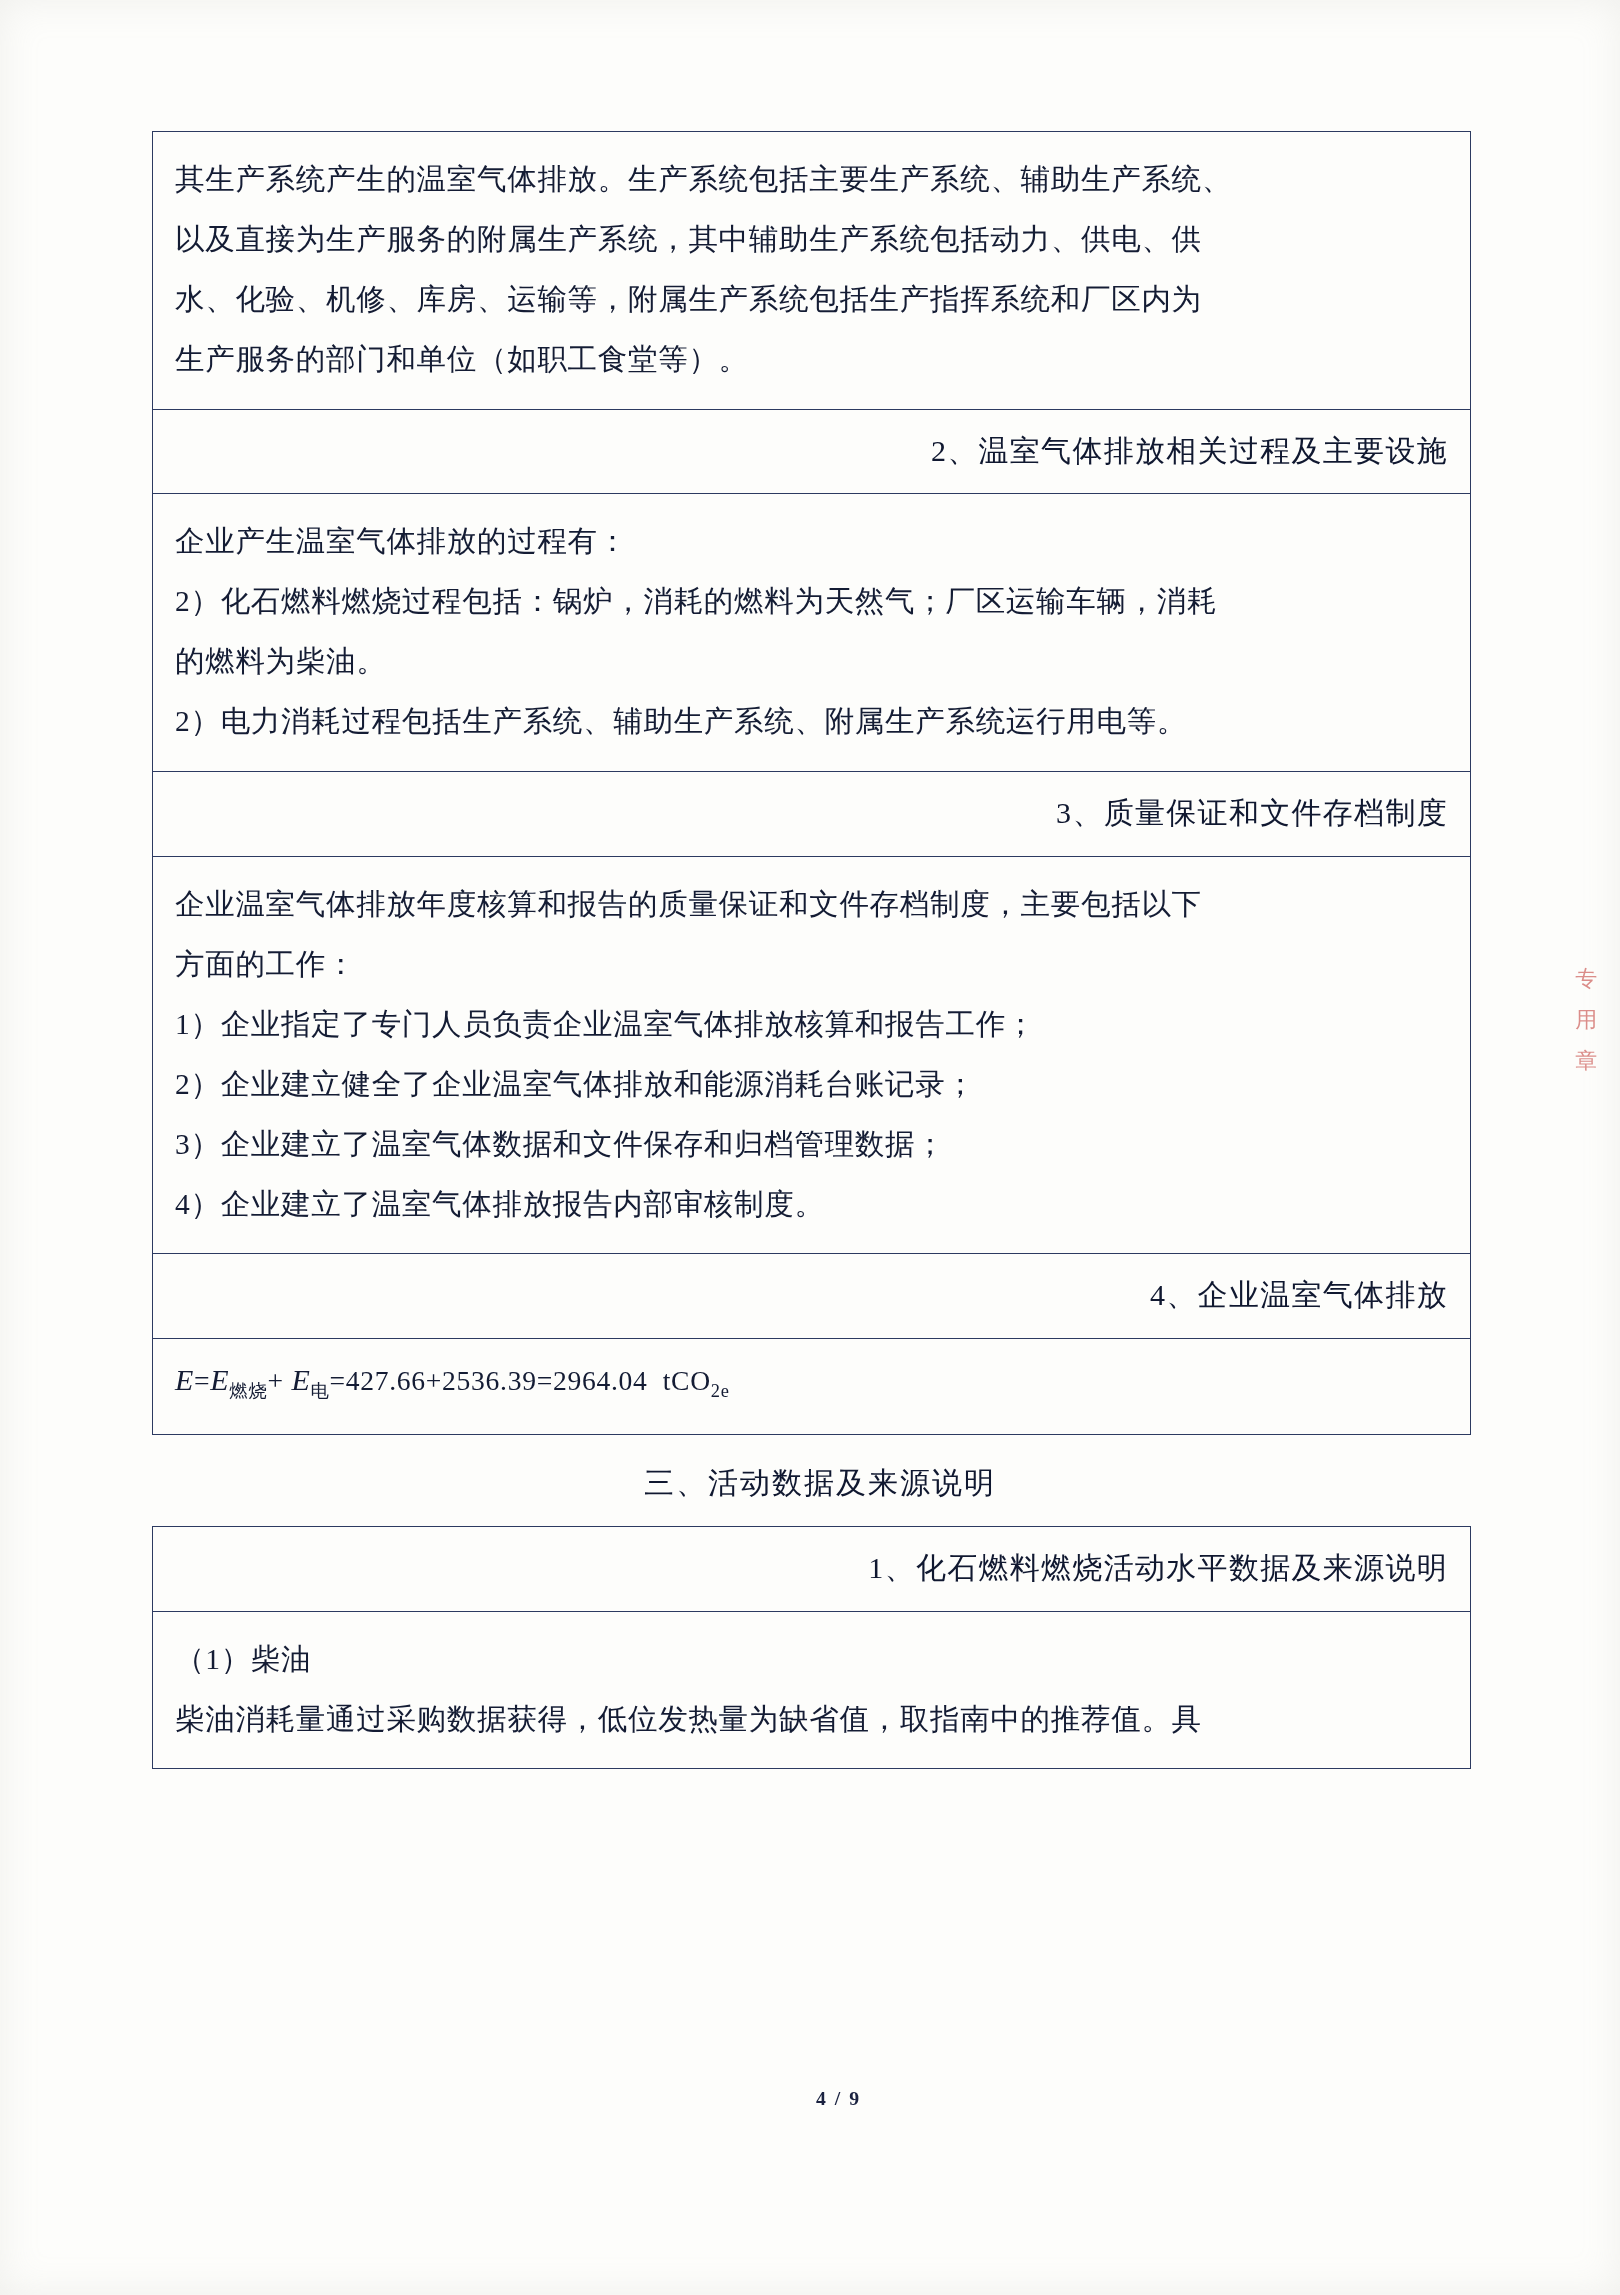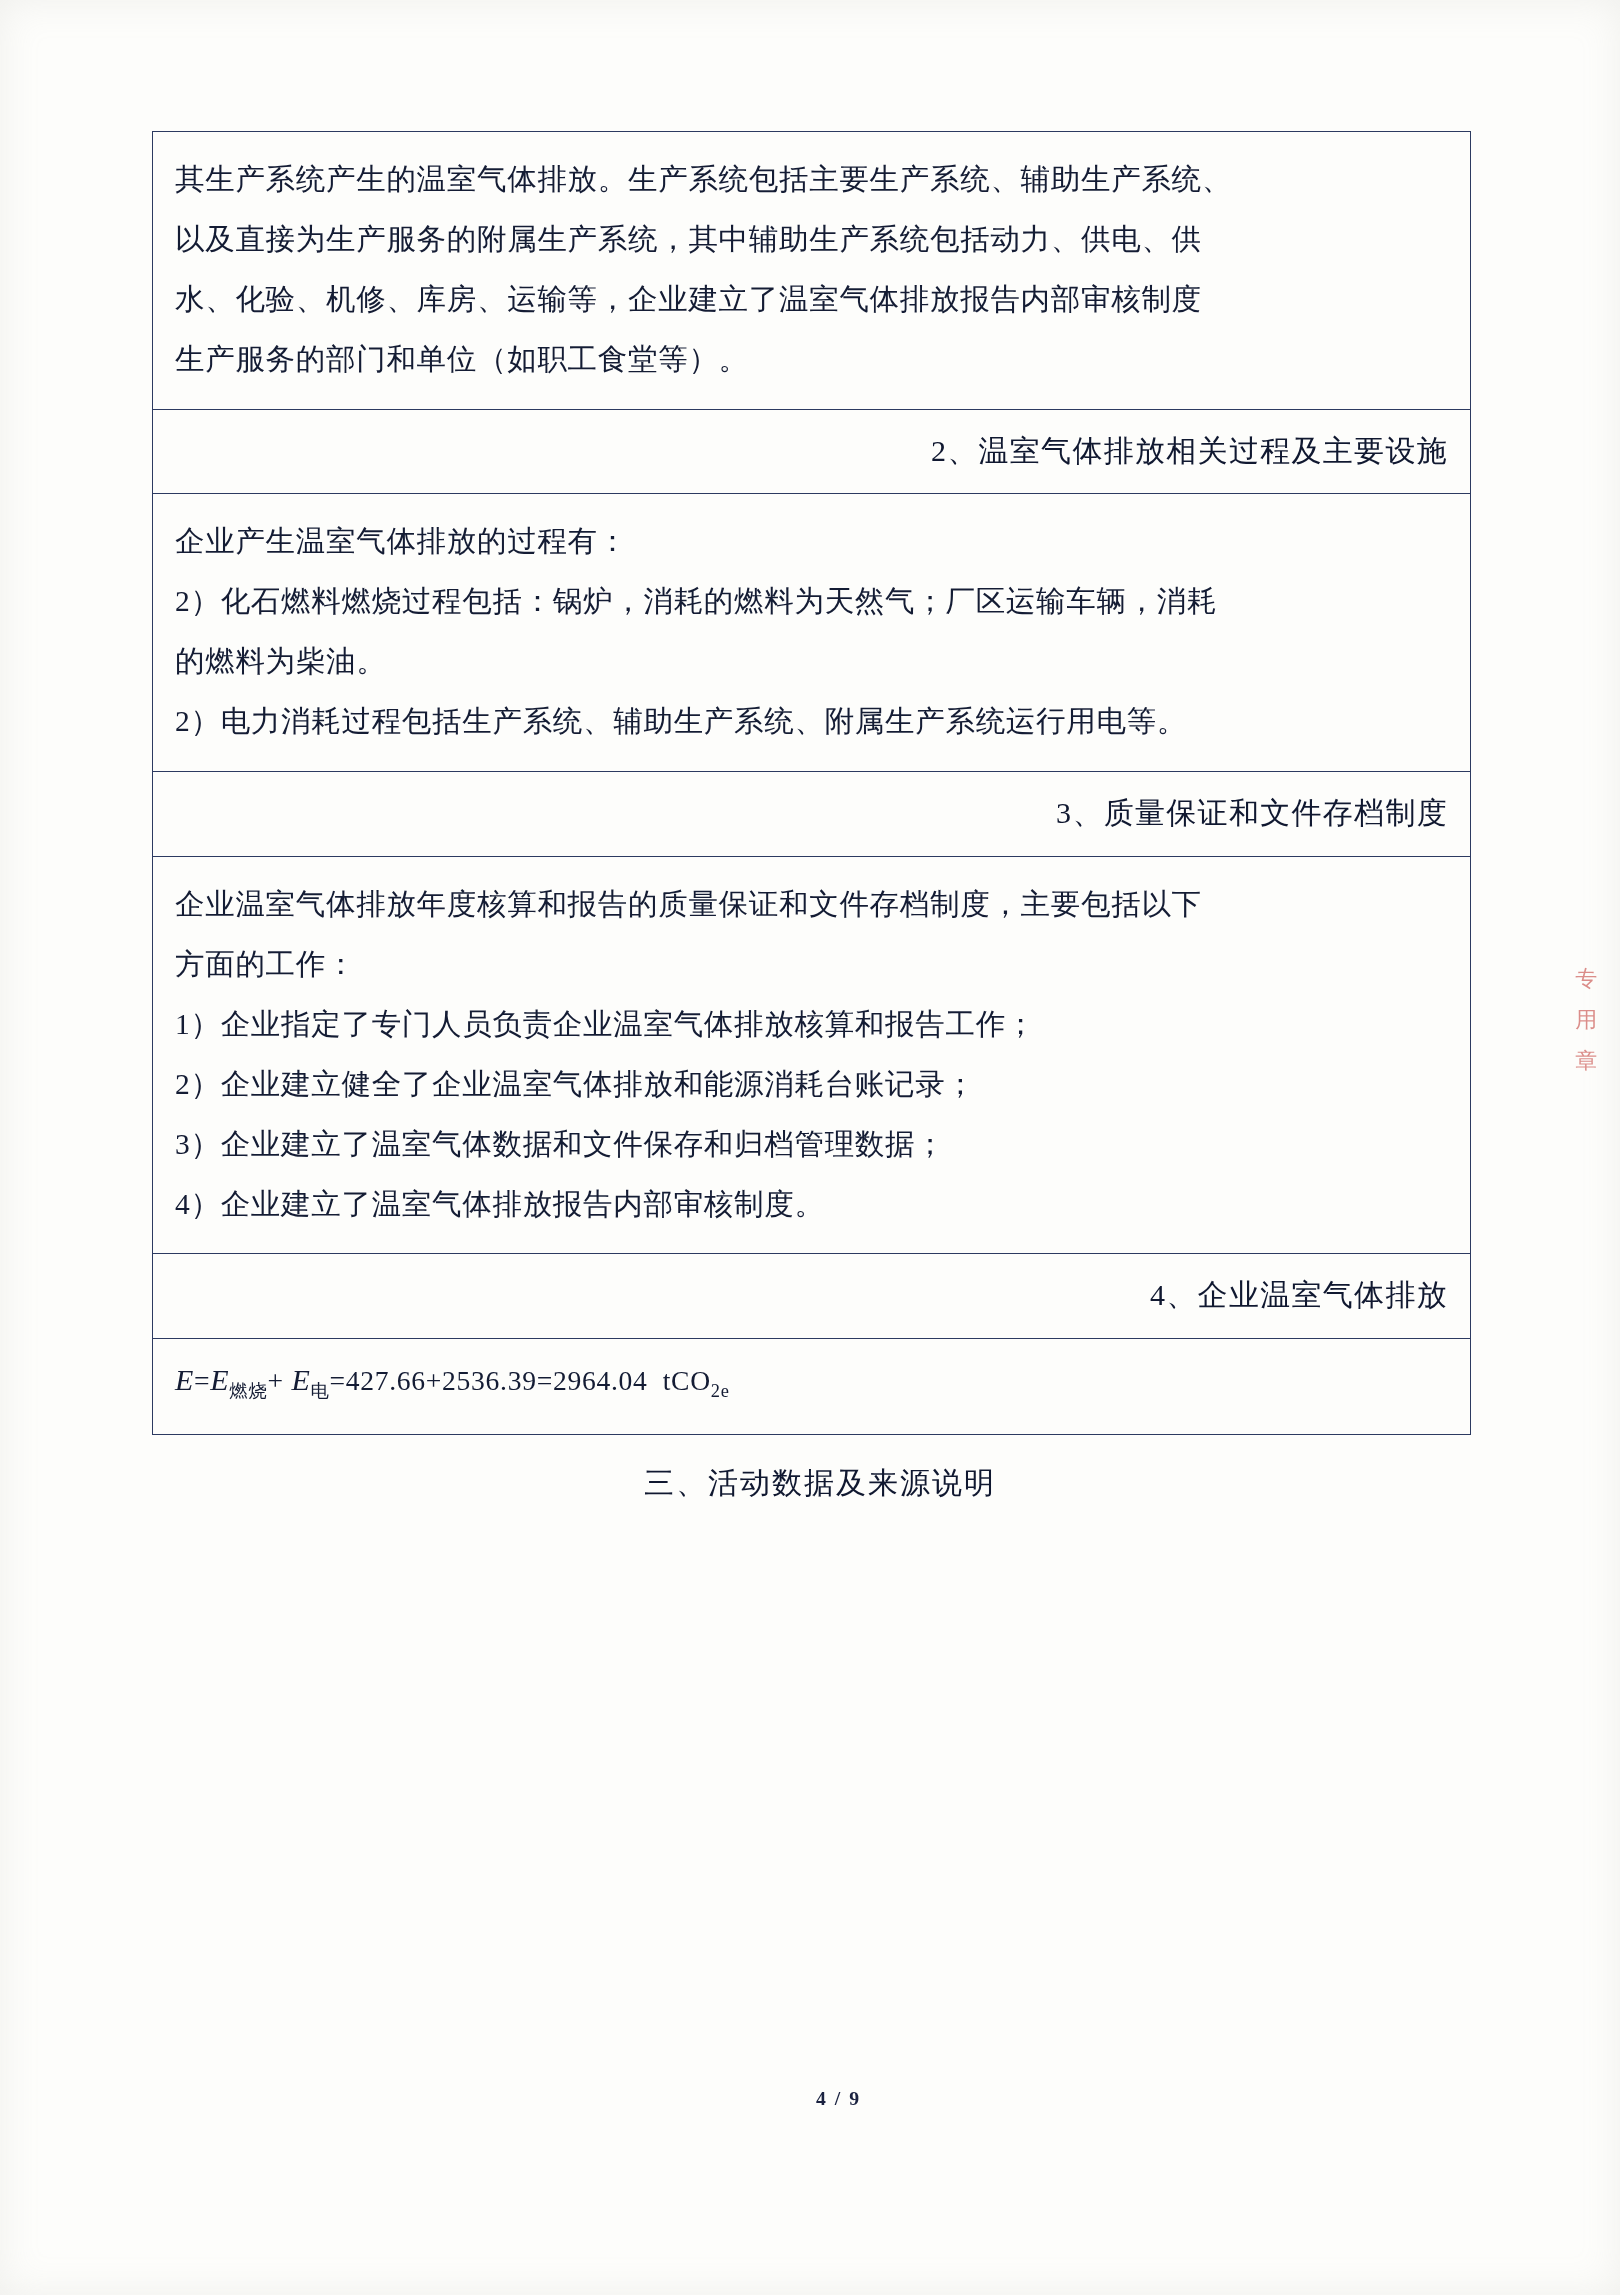--- a/index.html
+++ b/index.html
@@ -128,21 +128,21 @@
   <div class="page-edge-shadow"></div>
 
   <div class="doc">
 
     <table class="main">
       <tbody>
           <tr>
         <td>
           <div class="para">其生产系统产生的温室气体排放。生产系统包括主要生产系统、辅助生产系统、</div>
           <div class="para">以及直接为生产服务的附属生产系统，其中辅助生产系统包括动力、供电、供</div>
-          <div class="para">水、化验、机修、库房、运输等，企业建立了温室气体排放报告内部审核制度</div>
+          <div class="para">水、化验、机修、库房、运输等，附属生产系统包括生产指挥系统和厂区内为</div>
           <div class="para">生产服务的部门和单位（如职工食堂等）。</div>
         </td>
       </tr>
       <tr class="row-tight">
         <td>
           <div class="heading">2、温室气体排放相关过程及主要设施</div>
         </td>
       </tr>
       <tr>
         <td>
@@ -177,20 +177,35 @@
           <div class="formula">
             <i>E</i><span>=</span><i>E</i><span class="sub">燃烧</span><span>+</span>&nbsp;<i>E</i><span class="sub">电</span><span>=427.66+2536.39=2964.04</span>&nbsp;&nbsp;<span>tCO</span><span class="sub">2e</span>
           </div>
         </td>
       </tr>
     </tbody>
       </table>
 
     <div class="section-title">三、活动数据及来源说明</div>
 
+    <table class="main">
+      <tbody>
+          <tr class="row-tight">
+        <td>
+          <div class="heading">1、化石燃料燃烧活动水平数据及来源说明</div>
+        </td>
+      </tr>
+      <tr>
+        <td>
+          <div class="para">（1）柴油</div>
+          <div class="para">柴油消耗量通过采购数据获得，低位发热量为缺省值，取指南中的推荐值。具</div>
+        </td>
+      </tr>
+    </tbody>
+      </table>
 
   </div>
 
   <div class="seal">
     <span class="blur">专</span>
     <span class="blur">用</span>
     <span class="blur">章</span>
   </div>
 
   <div class="footer">4 / 9</div>

